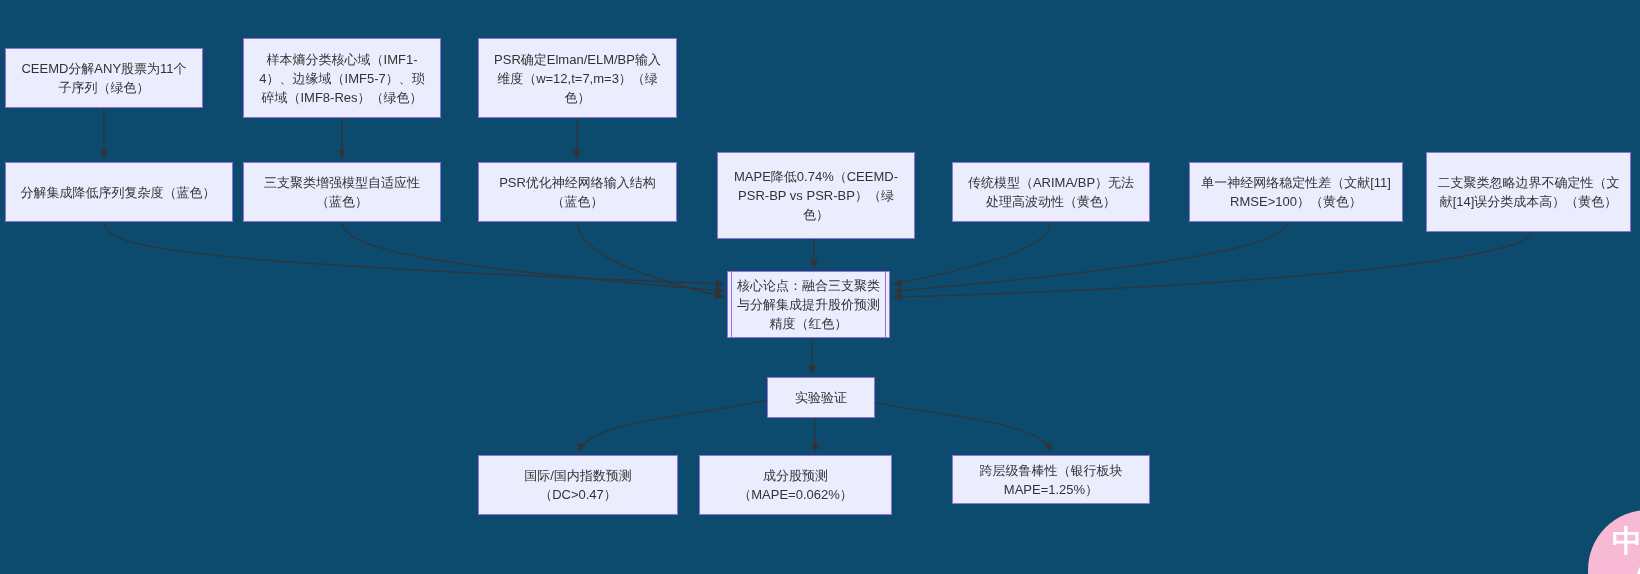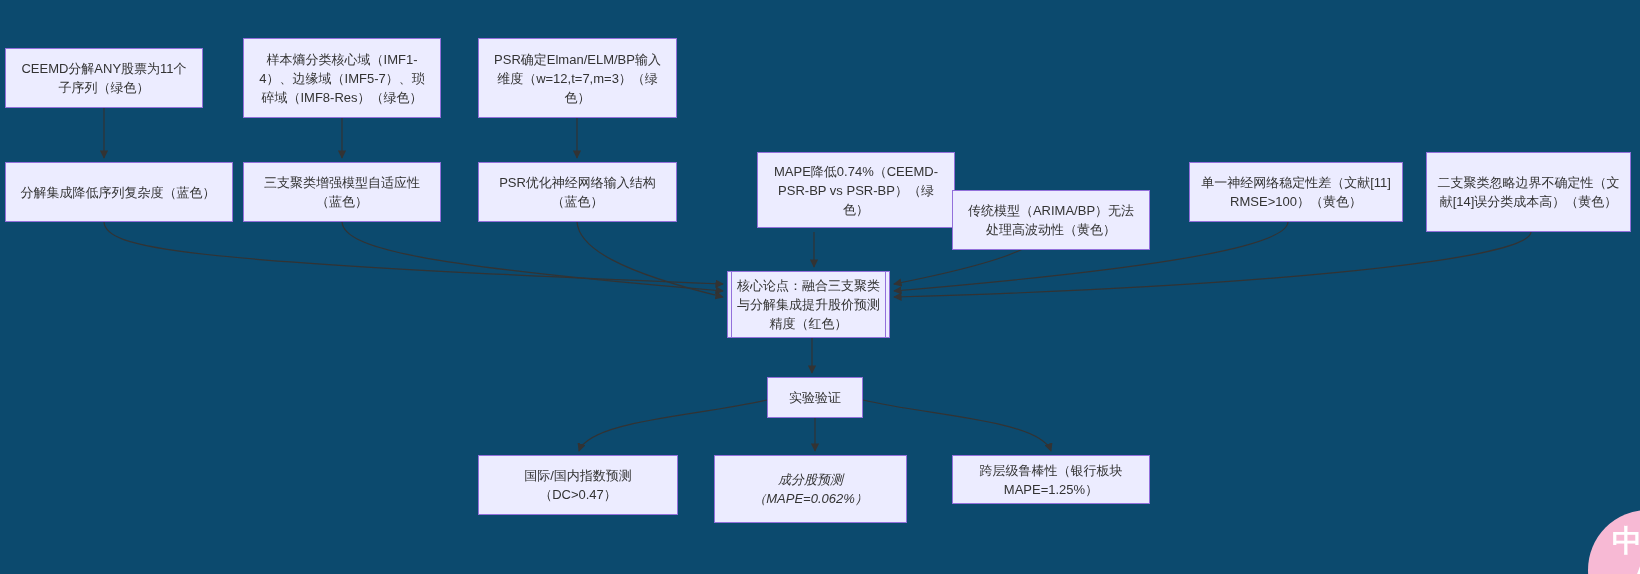--- a/index.html
+++ b/index.html
@@ -38,28 +38,28 @@
   .node.subroutine::before{left:3px;}
   .node.subroutine::after{right:3px;}
 
   
   .t1{left:5px;   top:48px;  width:198px; height:60px;}
   .t2{left:243px; top:38px;  width:198px; height:80px;}
   .t3{left:478px; top:38px;  width:199px; height:80px;}
   .a1{left:5px;   top:162px; width:228px; height:60px;padding-left:7px;}
   .a2{left:243px; top:162px; width:198px; height:60px;}
   .a3{left:478px; top:162px; width:199px; height:60px;}
-  .a4{left:757px; top:152px; width:198px; height:76px;}
-  .a5{left:952px; top:162px; width:198px; height:60px;margin-top:28px;}
+  .a4{left:717px; top:152px; width:198px; height:87px;}
+  .a5{left:952px; top:162px; width:198px; height:60px;}
   .a6{left:1189px;top:162px; width:214px; height:60px;text-align:center;}
   .a7{left:1426px;top:152px; width:205px; height:80px;}
   .b {left:727px; top:271px; width:163px; height:67px;}
-  .c {left:767px; top:377px; width:96px;  height:41px;}
+  .c {left:767px; top:377px; width:108px;  height:41px;}
   .d1{left:478px; top:455px; width:200px; height:60px;}
-  .d2{left:714px; top:455px; width:193px; height:68px;font-style:italic;}
+  .d2{left:699px; top:455px; width:193px; height:60px;}
   .d3{left:952px; top:455px; width:198px; height:49px;}
 
   .translate-btn{
     position:absolute;
     left:1588px;top:510px;
     width:120px;height:120px;
     border-radius:50%;
     background:#F7B9D4;
     cursor:pointer;
   }

